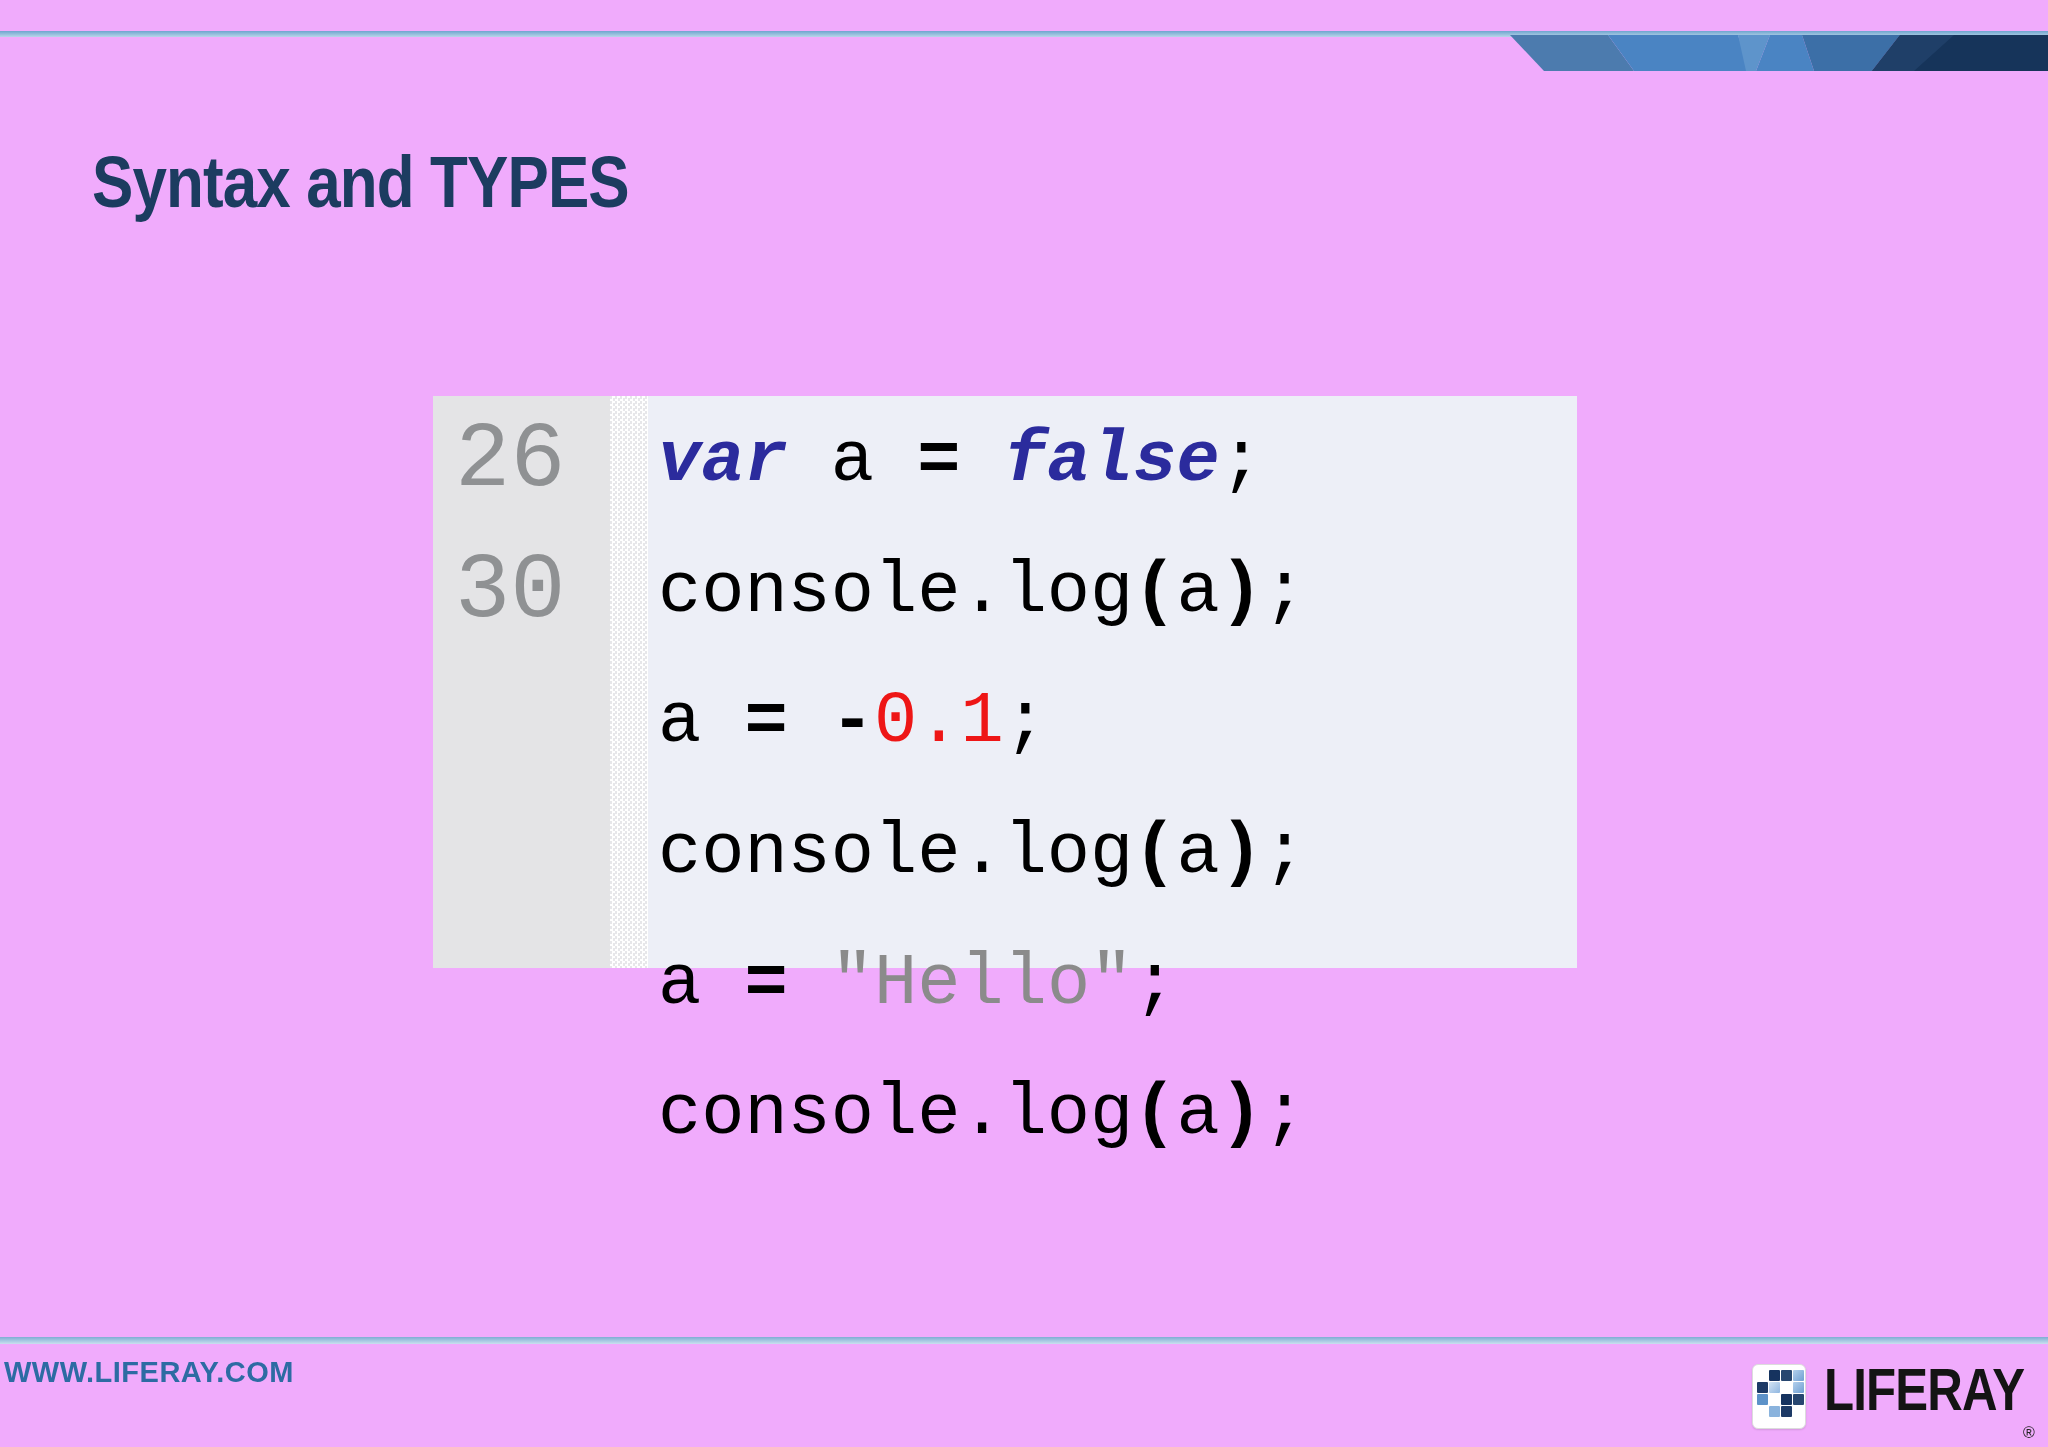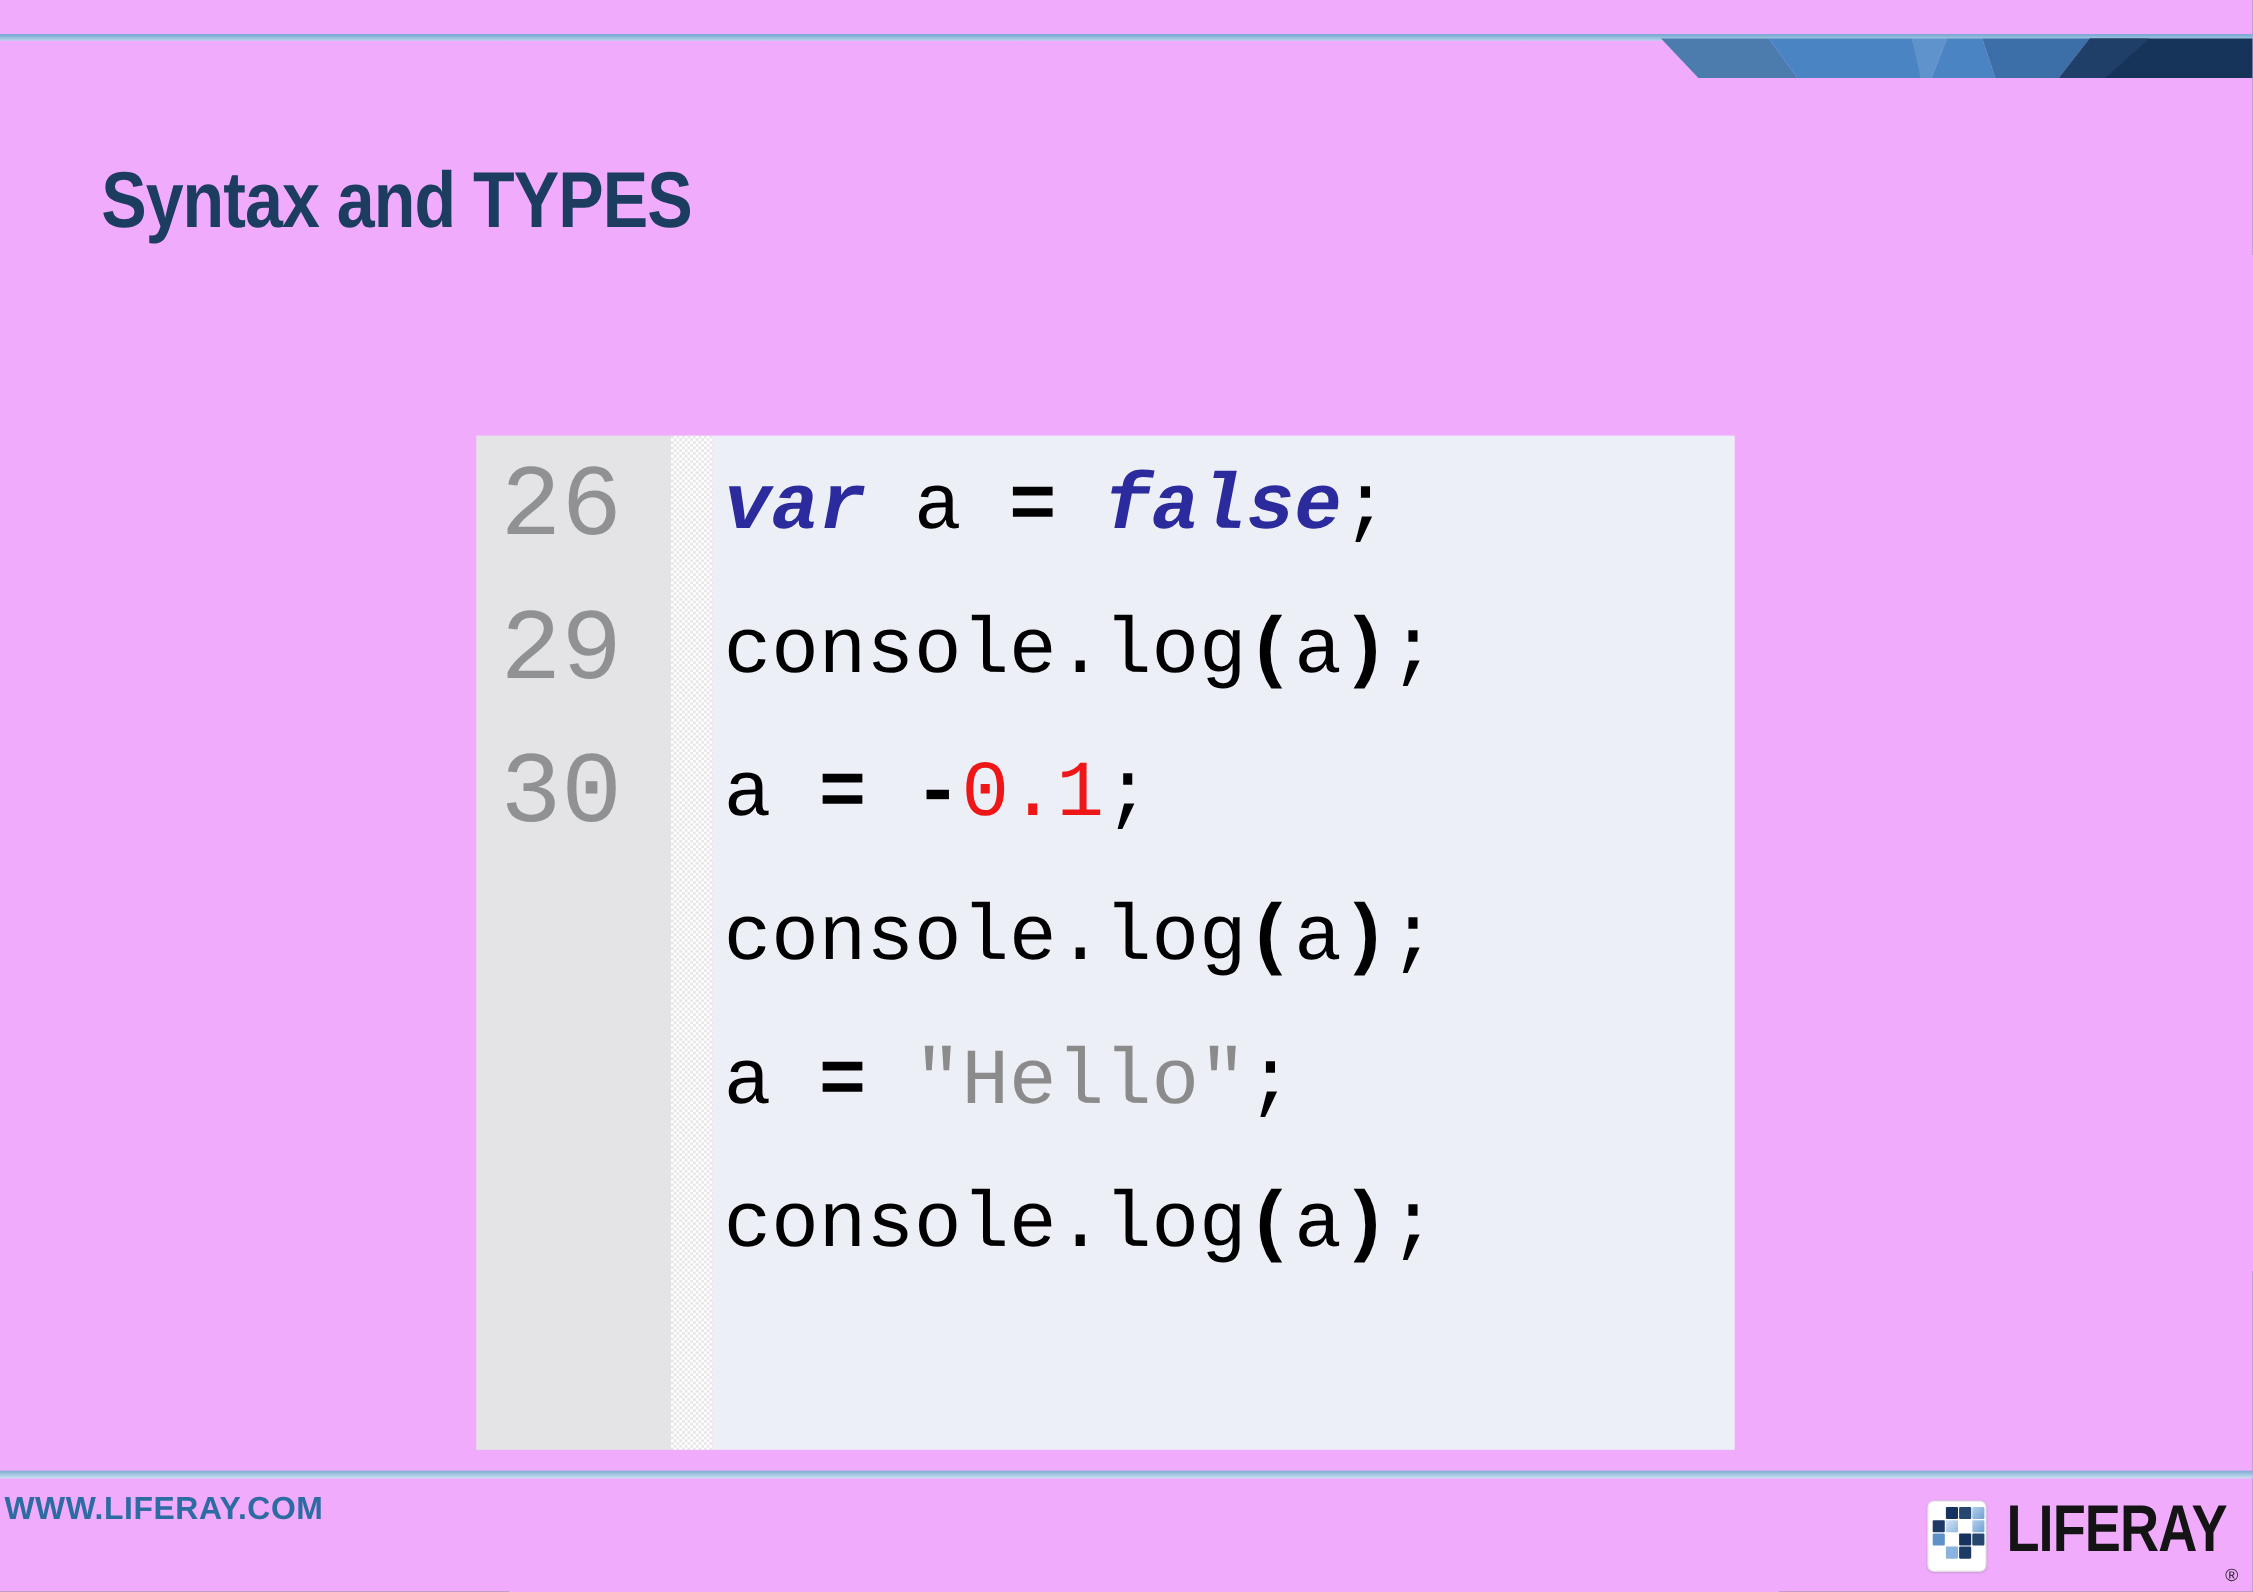--- a/index.html
+++ b/index.html
@@ -28,21 +28,21 @@
     position:absolute;left:92px;top:146px;margin:0;
     font-size:72px;line-height:72px;font-weight:bold;
     color:var(--title,#1c3c60);
     letter-spacing:-1px;
     transform:scaleX(0.86);transform-origin:left top;
     white-space:nowrap;
   }
 
   
   .code-block{
-    position:absolute;left:433px;top:396px;width:1144px;height:922px;
+    position:absolute;left:433px;top:396px;width:1144px;height:572px;
     display:flex;flex-direction:row;
     font-family:"Liberation Mono","DejaVu Sans Mono",monospace;
   }
   .gutter{
     width:177px;flex:0 0 177px;
     background:var(--gutter-bg,#e4e4e6);
     color:var(--gutter-text,#8f9193);
     font-size:92px;
     padding-left:22px;box-sizing:border-box;
   }
@@ -125,21 +125,20 @@
     <polygon class="b3" points="302,4 400,4 372,40 314,40"></polygon>
     <polygon class="b4" points="400,4 548,4 548,40 372,40"></polygon>
     <polygon class="b5" points="400,4 454,4 414,40 372,40"></polygon>
   </svg>
 
   <h1 class="title">Syntax and TYPES</h1>
 
   <div class="code-block">
     <div class="gutter" id="gutter">
         <div class="ln">26</div>
-        <div class="ln">29</div>
         <div class="ln">30</div>
       </div>
     <div class="checker"></div>
     <div class="code" id="code-lines"><div class="code-line"><span class="tok-keyword">var</span><span class="tok-plain"> a </span><span class="tok-operator">=</span><span class="tok-plain"> </span><span class="tok-keyword">false</span><span class="tok-plain">;</span></div><div class="code-line"><span class="tok-plain">console.log</span><span class="tok-bracket">(</span><span class="tok-plain">a</span><span class="tok-bracket">)</span><span class="tok-plain">;</span></div><div class="code-line"><span class="tok-plain">a </span><span class="tok-operator">=</span><span class="tok-plain"> </span><span class="tok-operator">-</span><span class="tok-number">0.1</span><span class="tok-plain">;</span></div><div class="code-line"><span class="tok-plain">console.log</span><span class="tok-bracket">(</span><span class="tok-plain">a</span><span class="tok-bracket">)</span><span class="tok-plain">;</span></div><div class="code-line"><span class="tok-plain">a </span><span class="tok-operator">=</span><span class="tok-plain"> </span><span class="tok-string">"Hello"</span><span class="tok-plain">;</span></div><div class="code-line"><span class="tok-plain">console.log</span><span class="tok-bracket">(</span><span class="tok-plain">a</span><span class="tok-bracket">)</span><span class="tok-plain">;</span></div></div>
   </div>
 
   <div class="footer-rule"></div>
 
   <div class="footer-url">WWW.LIFERAY.COM</div>
 

